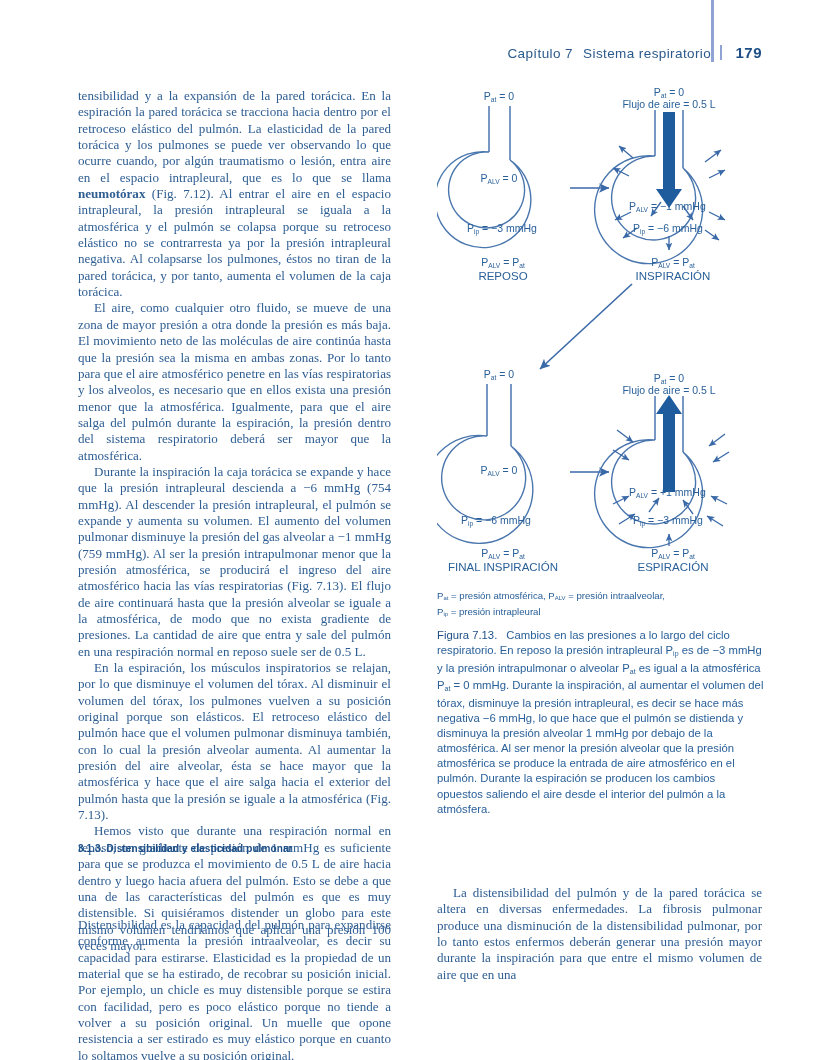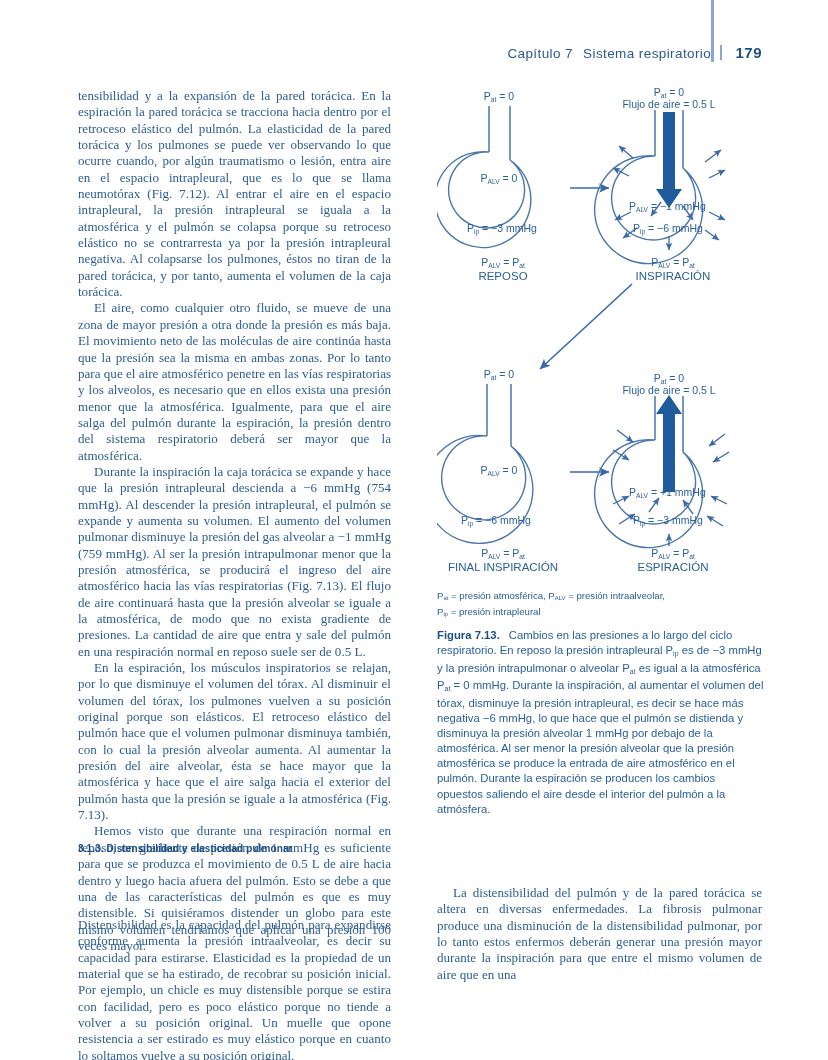--- a/index.html
+++ b/index.html
@@ -64,21 +64,21 @@
     color: #2d5d92;
     text-align: justify;
     -webkit-hyphens: none;
     hyphens: none;
   }
   .col p {
     margin: 0;
     text-indent: 16px;
   }
   .col p.first { text-indent: 0; }
-  .col b { font-weight: normal; }
+  .col b { font-weight: bold; }
 
   #left-col-top  { left: 78px; top: 88px;  width: 313px; }
   #left-col-bot  { left: 78px; top: 885px; width: 313px; margin-top: 32px; }
   #right-col-bot { left: 437px; top: 885px; width: 325px; }
 
   .section-head {
     position: absolute;
     left: 78px;
     top: 843px;
     width: 320px;
@@ -114,21 +114,21 @@
     left: 437px;
     top: 628px;
     width: 327px;
     font-family: "Liberation Sans", sans-serif;
     font-size: 11.3px;
     line-height: 15.1px;
     color: #2a6099;
     text-align: left;
   }
   .fig-caption b {
-    font-weight: bold;
+    font-weight: normal;
     color: #1d4f86;
   }
   .fig-caption .gap { display: inline-block; width: 9px; }
 
   sub {
     font-size: 0.62em;
     vertical-align: -0.22em;
     letter-spacing: 0;
   }
 </style>

